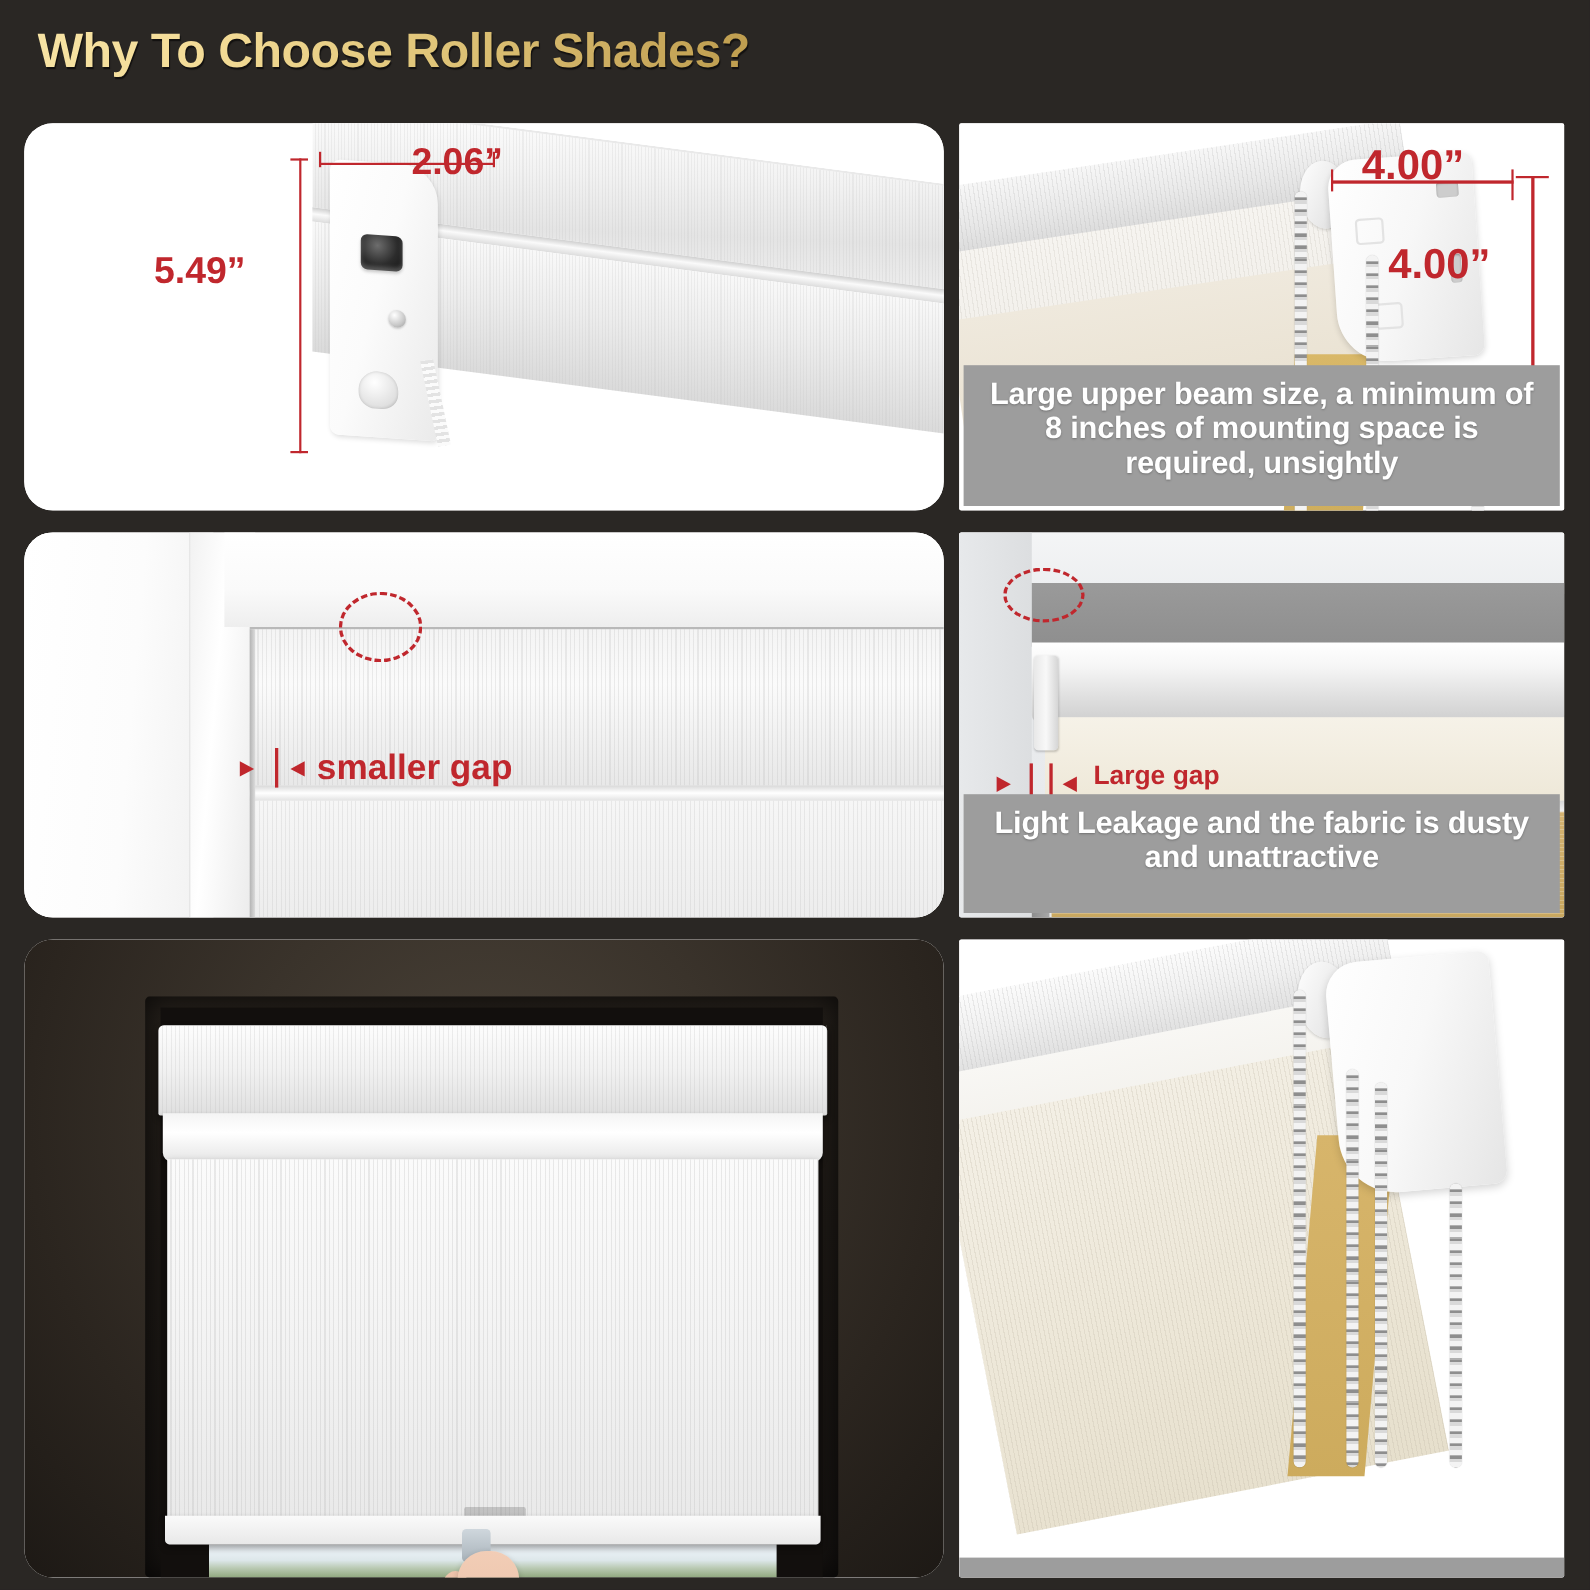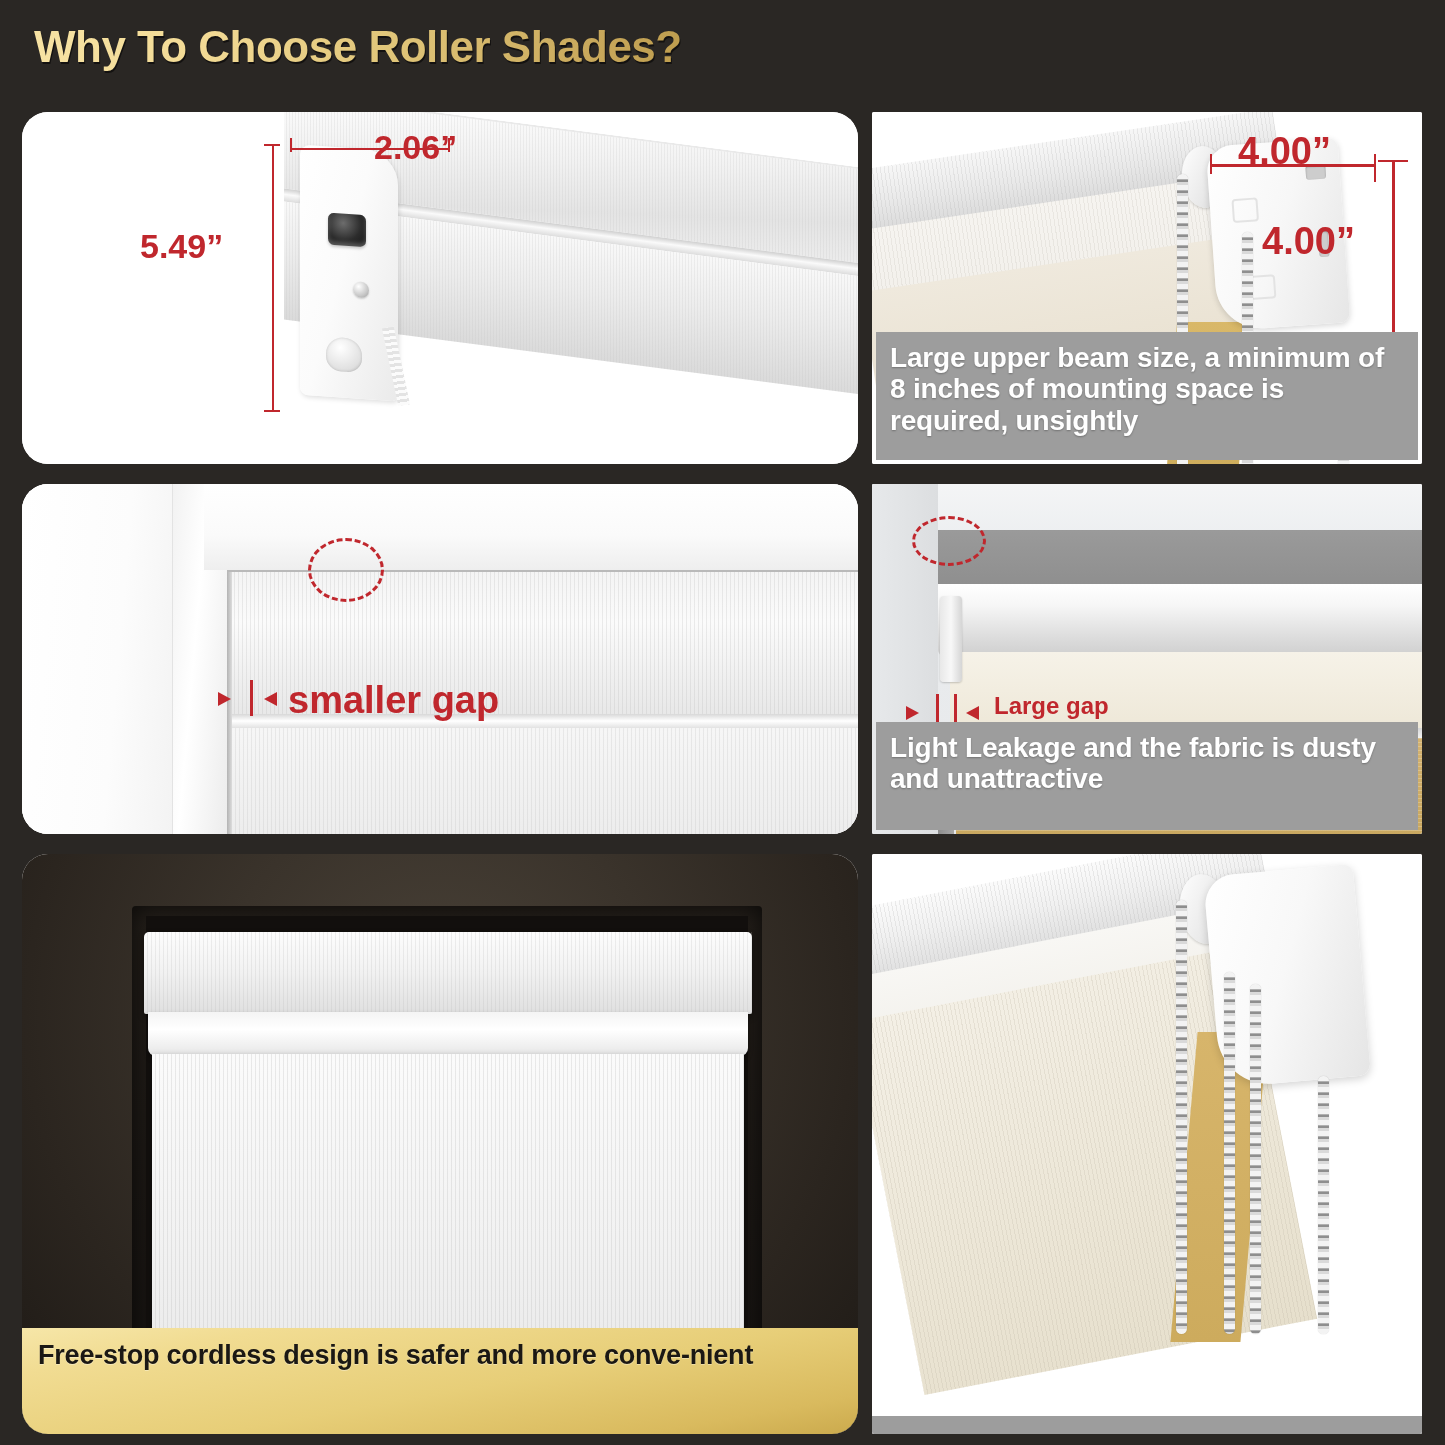--- a/index.html
+++ b/index.html
@@ -27,21 +27,21 @@
 
   
   .grid{ position:absolute; left:0; top:112px; width:1445px; height:1333px; }
 
   .panel{ position:absolute; overflow:hidden; background:#fff; }
   .panel.left{ border-radius:26px; }
   .panel.right{ border-radius:2px; }
 
   
   .c-left { left:22px;  width:836px; }
-  .c-right{ left:872px; width:550px; }
+  .c-right{ left:872px; width:550px;text-align:center; }
   .r1{ top:0px;   height:352px; }
   .r2{ top:372px; height:350px; }
   .r3{ top:742px; height:580px; }
   .c-left.r3{ height:580px; }
 
   
   .cap{
     position:absolute; left:0; right:0; bottom:0;
     padding:12px 16px 10px 16px;
     font-weight:bold; line-height:1.12;
@@ -428,21 +428,21 @@
       <div class="p3-val1"></div>
       <div class="p3-sep"></div>
       <div class="p3-fab"></div>
       <div class="p3-edge"></div>
 
       <div class="dash-circle" style="left:286px;top:54px;width:76px;height:64px;"></div>
 
       <div class="arrR" style="left:196px;top:208px;"></div>
       <div class="gapbar" style="left:228px;top:196px;height:36px;"></div>
       <div class="arrL" style="left:242px;top:208px;"></div>
-      <div class="dimtext" style="left:266px;top:195px;font-size:38px;">smaller gap</div>
+      <div class="dimtext" style="left:266px;top:195px;font-size:32px;">smaller gap</div>
 
     </div>
 
     <div class="panel right c-right r2">
       <div class="p4-bg"></div>
       <div class="p4-top"></div>
       <div class="p4-wall"></div>
       <div class="p4-shadow"></div>
       <div class="p4-tube"></div>
       <div class="p4-cream"></div>
@@ -476,21 +476,20 @@
 
       <div class="p5-cass"></div>
       <div class="p5-cass2"></div>
       <div class="p5-shade"></div>
       <div class="p5-logo"></div>
       <div class="p5-rail"></div>
       <div class="p5-tab"></div>
       <div class="p5-thumb"></div>
       <div class="p5-hand"></div>
 
-      <div class="cap cap-gold">Free-stop cordless design is safer and more conve-nient</div>
     </div>
 
     <div class="panel right c-right r3">
       <div class="p6-bg"></div>
       <div class="p6-tube"></div>
       <div class="p6-fabwhite"></div>
       <div class="p6-fab"></div>
       <div class="p6-tan"></div>
 
       <div class="p6-pulley"></div>

